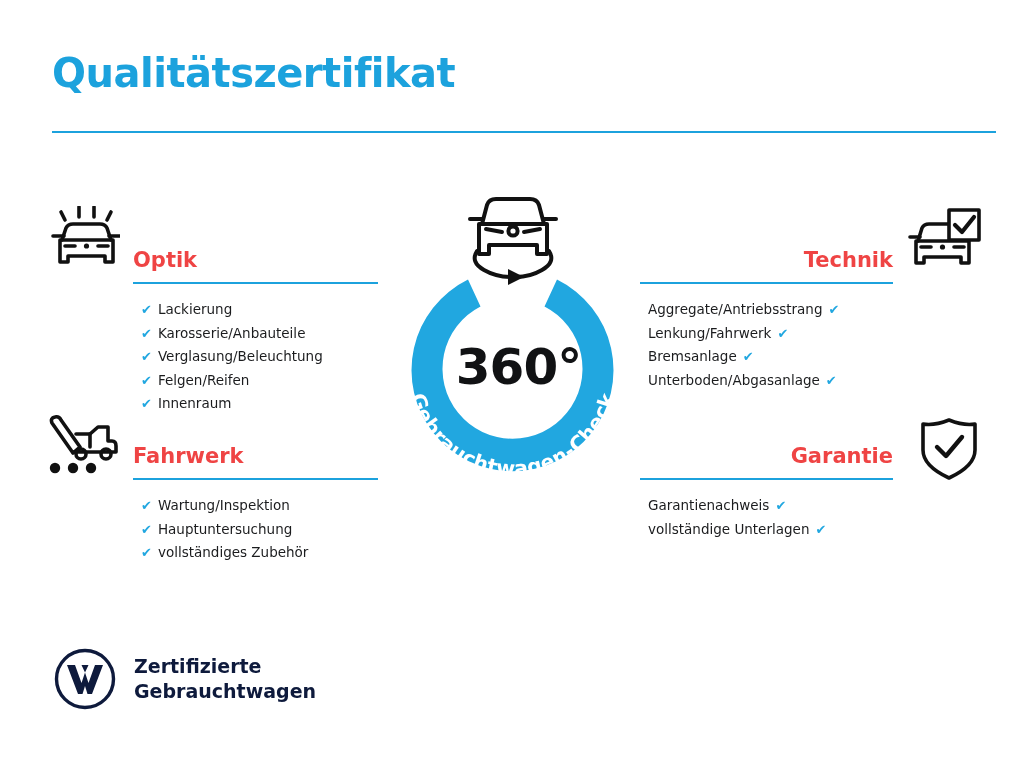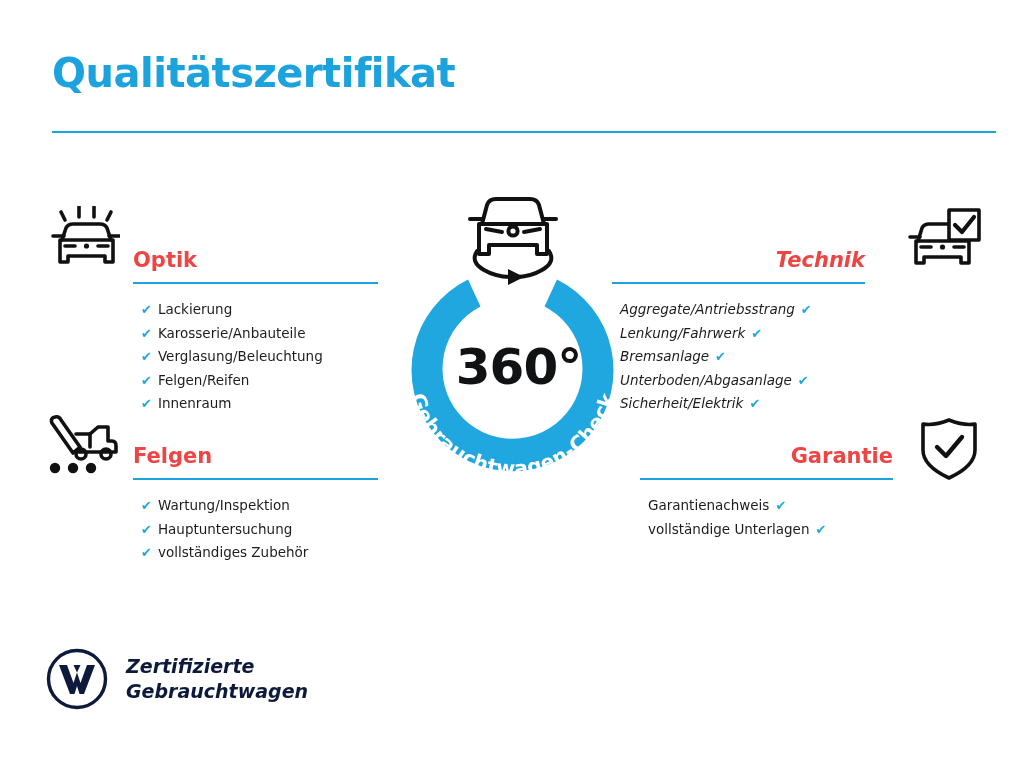--- a/index.html
+++ b/index.html
@@ -85,21 +85,21 @@
 
   
   .quad.right .quad-title { right: 0; }
   .quad.right .quad-rule { left: 0; right: 0; }
   .quad.right .quad-list li { text-align: left; }
   .quad.right .chk { margin-left: 6px; }
 
   
   #quad-optik    { left: 133px; top: 232px; width: 245px; }
   #quad-wartung  { left: 133px; top: 428px; width: 245px; }
-  #quad-technik  { left: 612px; top: 232px; width: 253px; font-style: italic; }
+  #quad-technik  { left: 640px; top: 232px; width: 253px; }
   #quad-garantie { left: 640px; top: 428px; width: 253px; }
 
   
   .sec-icon {
     position: absolute;
     width: 74px;
     height: 70px;
   }
   #icon-optik    { left: 46px;  top: 206px; }
   #icon-wartung  { left: 46px;  top: 414px; }
@@ -129,25 +129,24 @@
     text-align: center;
     font-size: 50px;
     font-weight: bold;
     color: #111214;
     letter-spacing: -1px;
   }
 
   
   #brand {
     position: absolute;
-    left: 46px;
+    left: 54px;
     top: 648px;
     display: flex;
     align-items: center;
-    font-style: italic;
   }
   #vw-mark { width: 62px; height: 62px; }
   #brand-text {
     margin-left: 18px;
     color: #0E1A3C;
     font-size: 19px;
     font-weight: bold;
     line-height: 25px;
   }
   #brand-text div { white-space: nowrap; }
@@ -229,41 +228,40 @@
     <li><span class="chk">✔</span><span>Lackierung</span></li>
     <li><span class="chk">✔</span><span>Karosserie/Anbauteile</span></li>
     <li><span class="chk">✔</span><span>Verglasung/Beleuchtung</span></li>
     <li><span class="chk">✔</span><span>Felgen/Reifen</span></li>
     <li><span class="chk">✔</span><span>Innenraum</span></li>
   </ul>
 </div>
 
 <div class="quad left" id="quad-wartung">
   <div class="quad-head">
-    <div class="quad-title">Felgen</div>
+    <div class="quad-title">Fahrwerk</div>
     <div class="quad-rule"></div>
   </div>
   <ul class="quad-list">
     <li><span class="chk">✔</span><span>Wartung/Inspektion</span></li>
     <li><span class="chk">✔</span><span>Hauptuntersuchung</span></li>
     <li><span class="chk">✔</span><span>vollständiges Zubehör</span></li>
   </ul>
 </div>
 
 <div class="quad right" id="quad-technik">
   <div class="quad-head">
     <div class="quad-title">Technik</div>
     <div class="quad-rule"></div>
   </div>
   <ul class="quad-list">
     <li><span>Aggregate/Antriebsstrang</span><span class="chk">✔</span></li>
     <li><span>Lenkung/Fahrwerk</span><span class="chk">✔</span></li>
     <li><span>Bremsanlage</span><span class="chk">✔</span></li>
     <li><span>Unterboden/Abgasanlage</span><span class="chk">✔</span></li>
-    <li><span>Sicherheit/Elektrik</span><span class="chk">✔</span></li>
   </ul>
 </div>
 
 <div class="quad right" id="quad-garantie">
   <div class="quad-head">
     <div class="quad-title">Garantie</div>
     <div class="quad-rule"></div>
   </div>
   <ul class="quad-list">
     <li><span>Garantienachweis</span><span class="chk">✔</span></li>

